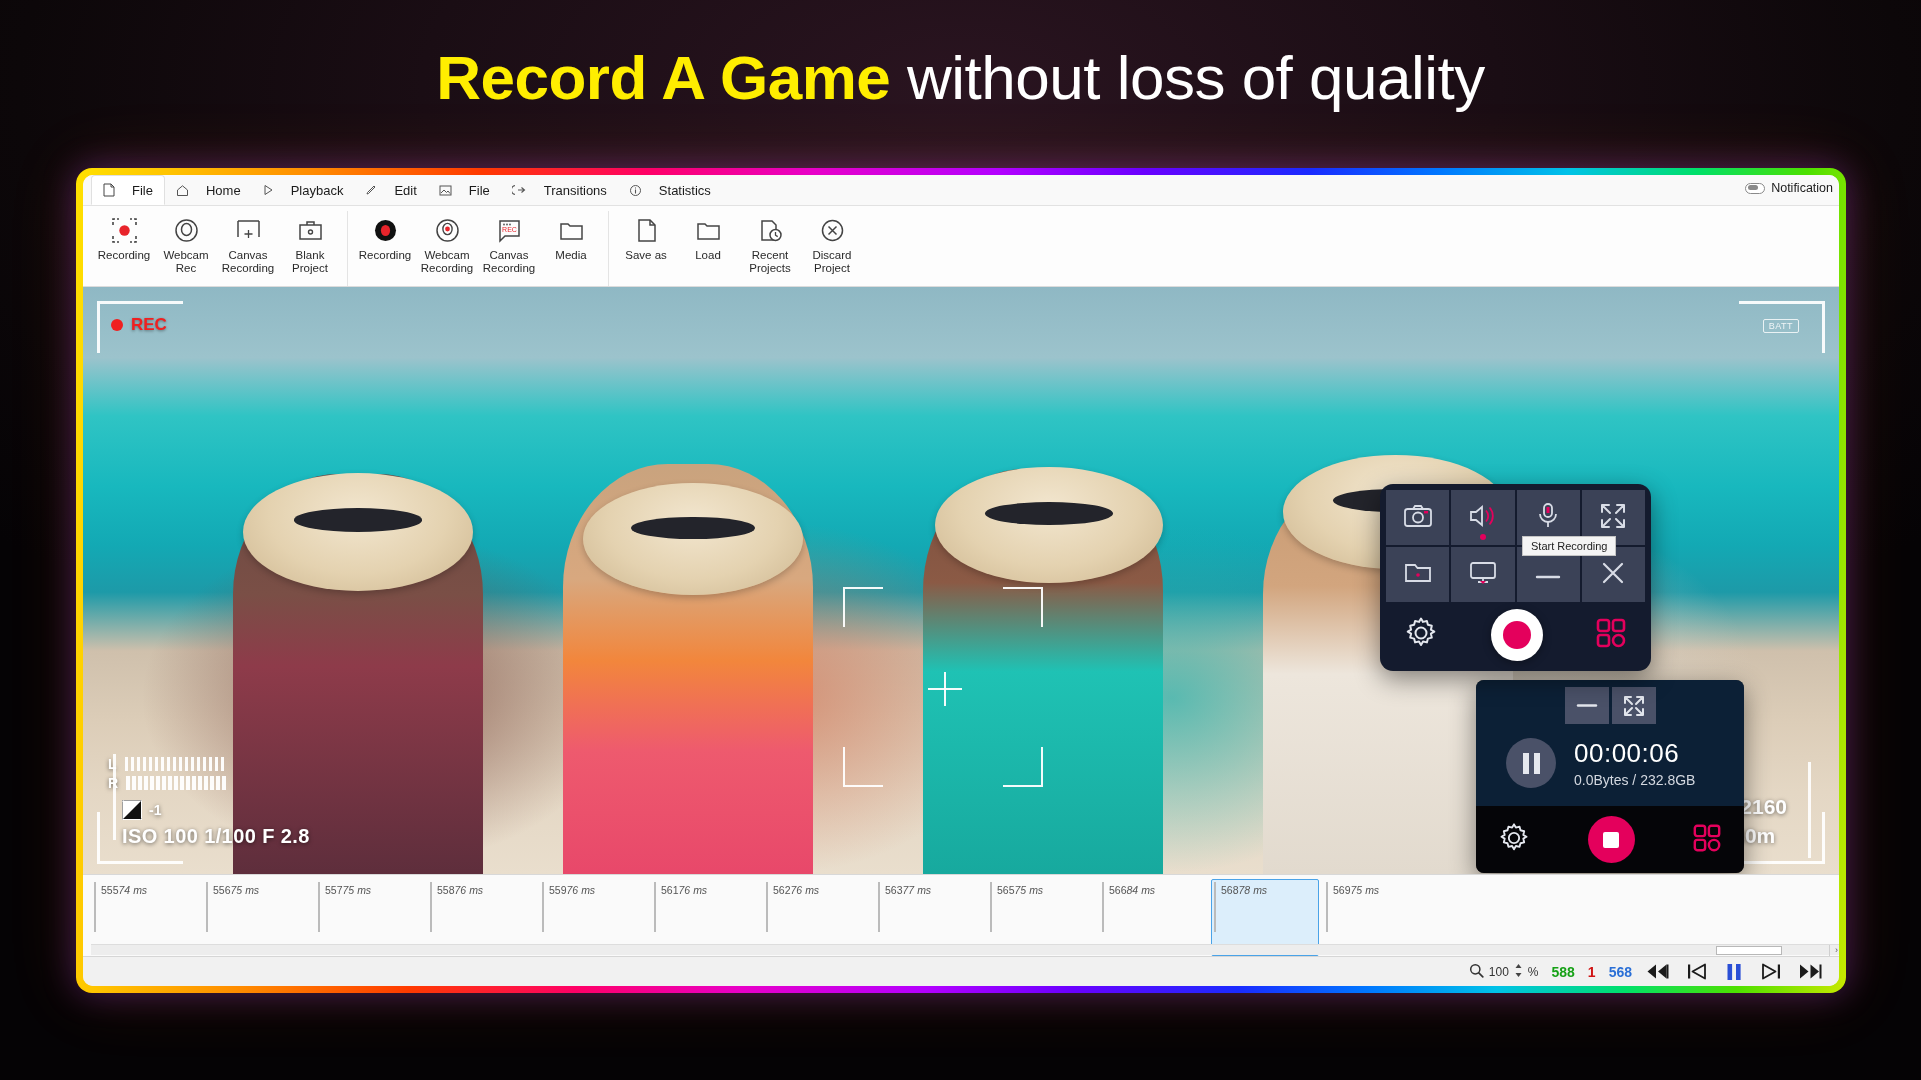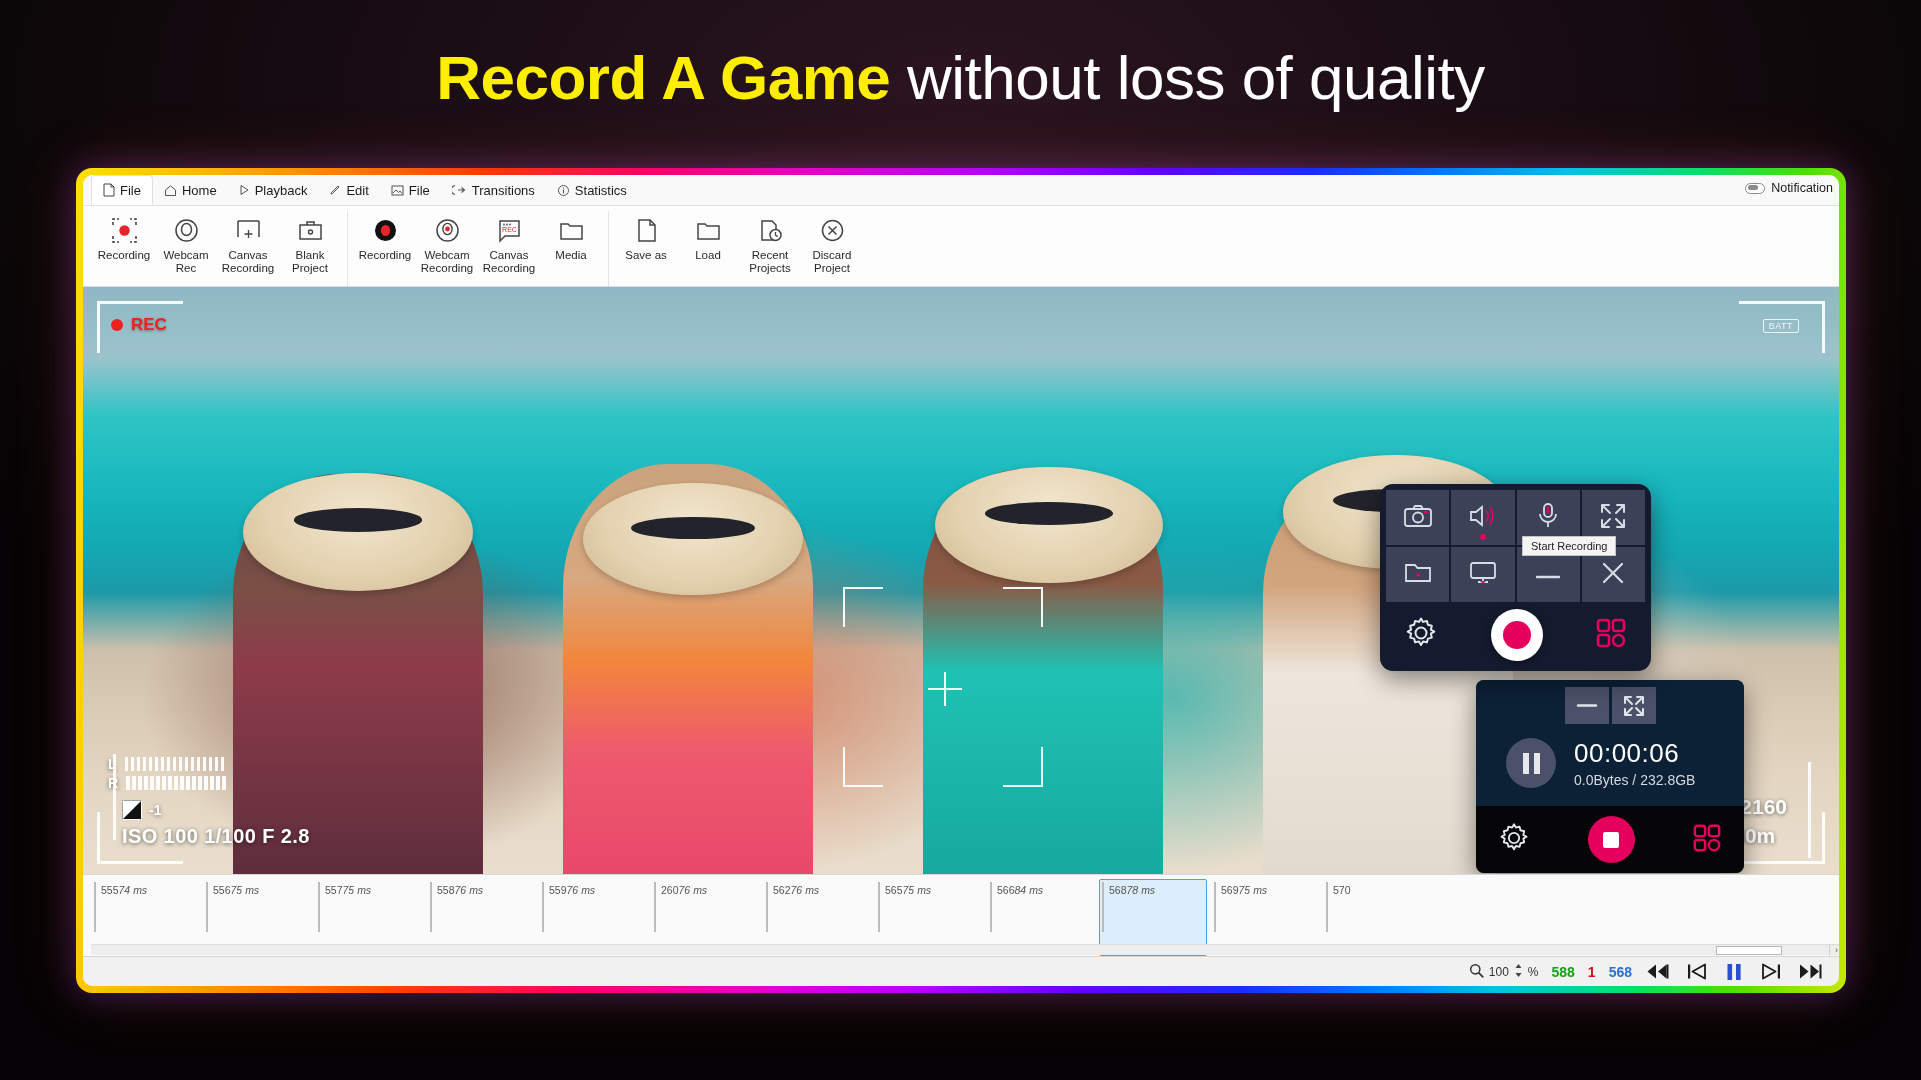--- a/index.html
+++ b/index.html
@@ -56,21 +56,21 @@
     height: 31px;
     background: #F9F9F9;
     border-bottom: 1px solid #E2E2E2;
     display: flex;
     align-items: stretch;
     padding-left: 8px;
     position: relative;
     flex: none;
   }
   .menu-tab {
-    display: flex; align-items: center; gap: 5px;
+    display: flex; align-items: center; gap: 17px;
     padding: 0 11px;
     font-size: 13px; color: #1b1b1b;
     cursor: default; white-space: nowrap;
   }
   .menu-tab.active {
     background: #FFFFFF;
     border: 1px solid #E0E0E0;
     border-bottom-color: #FFFFFF;
     border-radius: 4px 4px 0 0;
   }
@@ -939,21 +939,21 @@
             <span class="ft-person" style="left: 4%; width: 21%; height: 56%; background: linear-gradient(rgb(107, 74, 67) 0%, rgb(142, 59, 74) 100%);"></span>
             <span class="ft-hat" style="left: 5%; top: 34%; width: 19%; height: 16%;"></span>
             <span class="ft-person" style="left: 29%; width: 21%; height: 56%; background: linear-gradient(rgb(216, 168, 127) 0%, rgb(238, 90, 110) 100%);"></span>
             <span class="ft-hat" style="left: 30%; top: 34%; width: 19%; height: 16%;"></span>
             <span class="ft-person" style="left: 54%; width: 21%; height: 56%; background: linear-gradient(rgb(139, 90, 69) 0%, rgb(31, 194, 180) 100%);"></span>
             <span class="ft-hat" style="left: 55%; top: 34%; width: 19%; height: 16%;"></span>
             <span class="ft-person" style="left: 79%; width: 21%; height: 56%; background: linear-gradient(rgb(210, 165, 126) 0%, rgb(229, 220, 208) 100%);"></span>
             <span class="ft-hat" style="left: 80%; top: 34%; width: 19%; height: 16%;"></span>
           </div>
           <div class="frame-meta">
-            <span class="num">260</span>
+            <span class="num">561</span>
             <span>76 ms</span>
           </div>
         </div>
         <div class="frame">
           <div class="frame-thumb">
             <span class="ft-person" style="left: 4%; width: 21%; height: 56%; background: linear-gradient(rgb(107, 74, 67) 0%, rgb(142, 59, 74) 100%);"></span>
             <span class="ft-hat" style="left: 5%; top: 34%; width: 19%; height: 16%;"></span>
             <span class="ft-person" style="left: 29%; width: 21%; height: 56%; background: linear-gradient(rgb(216, 168, 127) 0%, rgb(238, 90, 110) 100%);"></span>
             <span class="ft-hat" style="left: 30%; top: 34%; width: 19%; height: 16%;"></span>
             <span class="ft-person" style="left: 54%; width: 21%; height: 56%; background: linear-gradient(rgb(139, 90, 69) 0%, rgb(31, 194, 180) 100%);"></span>
@@ -971,36 +971,52 @@
             <span class="ft-person" style="left: 4%; width: 21%; height: 56%; background: linear-gradient(rgb(107, 74, 67) 0%, rgb(142, 59, 74) 100%);"></span>
             <span class="ft-hat" style="left: 5%; top: 34%; width: 19%; height: 16%;"></span>
             <span class="ft-person" style="left: 29%; width: 21%; height: 56%; background: linear-gradient(rgb(216, 168, 127) 0%, rgb(238, 90, 110) 100%);"></span>
             <span class="ft-hat" style="left: 30%; top: 34%; width: 19%; height: 16%;"></span>
             <span class="ft-person" style="left: 54%; width: 21%; height: 56%; background: linear-gradient(rgb(139, 90, 69) 0%, rgb(31, 194, 180) 100%);"></span>
             <span class="ft-hat" style="left: 55%; top: 34%; width: 19%; height: 16%;"></span>
             <span class="ft-person" style="left: 79%; width: 21%; height: 56%; background: linear-gradient(rgb(210, 165, 126) 0%, rgb(229, 220, 208) 100%);"></span>
             <span class="ft-hat" style="left: 80%; top: 34%; width: 19%; height: 16%;"></span>
           </div>
           <div class="frame-meta">
-            <span class="num">565</span>
-            <span>75 ms</span>
+            <span class="num">563</span>
+            <span>77 ms</span>
           </div>
         </div>
         <div class="frame">
           <div class="frame-thumb">
             <span class="ft-person" style="left: 4%; width: 21%; height: 56%; background: linear-gradient(rgb(107, 74, 67) 0%, rgb(142, 59, 74) 100%);"></span>
             <span class="ft-hat" style="left: 5%; top: 34%; width: 19%; height: 16%;"></span>
             <span class="ft-person" style="left: 29%; width: 21%; height: 56%; background: linear-gradient(rgb(216, 168, 127) 0%, rgb(238, 90, 110) 100%);"></span>
             <span class="ft-hat" style="left: 30%; top: 34%; width: 19%; height: 16%;"></span>
             <span class="ft-person" style="left: 54%; width: 21%; height: 56%; background: linear-gradient(rgb(139, 90, 69) 0%, rgb(31, 194, 180) 100%);"></span>
             <span class="ft-hat" style="left: 55%; top: 34%; width: 19%; height: 16%;"></span>
             <span class="ft-person" style="left: 79%; width: 21%; height: 56%; background: linear-gradient(rgb(210, 165, 126) 0%, rgb(229, 220, 208) 100%);"></span>
             <span class="ft-hat" style="left: 80%; top: 34%; width: 19%; height: 16%;"></span>
           </div>
           <div class="frame-meta">
+            <span class="num">565</span>
+            <span>75 ms</span>
+          </div>
+        </div>
+        <div class="frame">
+          <div class="frame-thumb">
+            <span class="ft-person" style="left: 4%; width: 21%; height: 56%; background: linear-gradient(rgb(107, 74, 67) 0%, rgb(142, 59, 74) 100%);"></span>
+            <span class="ft-hat" style="left: 5%; top: 34%; width: 19%; height: 16%;"></span>
+            <span class="ft-person" style="left: 29%; width: 21%; height: 56%; background: linear-gradient(rgb(216, 168, 127) 0%, rgb(238, 90, 110) 100%);"></span>
+            <span class="ft-hat" style="left: 30%; top: 34%; width: 19%; height: 16%;"></span>
+            <span class="ft-person" style="left: 54%; width: 21%; height: 56%; background: linear-gradient(rgb(139, 90, 69) 0%, rgb(31, 194, 180) 100%);"></span>
+            <span class="ft-hat" style="left: 55%; top: 34%; width: 19%; height: 16%;"></span>
+            <span class="ft-person" style="left: 79%; width: 21%; height: 56%; background: linear-gradient(rgb(210, 165, 126) 0%, rgb(229, 220, 208) 100%);"></span>
+            <span class="ft-hat" style="left: 80%; top: 34%; width: 19%; height: 16%;"></span>
+          </div>
+          <div class="frame-meta">
             <span class="num">566</span>
             <span>84 ms</span>
           </div>
         </div>
         <div class="frame selected">
           <div class="frame-thumb">
             <span class="ft-person" style="left: 4%; width: 21%; height: 56%; background: linear-gradient(rgb(107, 74, 67) 0%, rgb(142, 59, 74) 100%);"></span>
             <span class="ft-hat" style="left: 5%; top: 34%; width: 19%; height: 16%;"></span>
             <span class="ft-person" style="left: 29%; width: 21%; height: 56%; background: linear-gradient(rgb(216, 168, 127) 0%, rgb(238, 90, 110) 100%);"></span>
             <span class="ft-hat" style="left: 30%; top: 34%; width: 19%; height: 16%;"></span>
@@ -1023,33 +1039,20 @@
             <span class="ft-person" style="left: 54%; width: 21%; height: 56%; background: linear-gradient(rgb(139, 90, 69) 0%, rgb(31, 194, 180) 100%);"></span>
             <span class="ft-hat" style="left: 55%; top: 34%; width: 19%; height: 16%;"></span>
             <span class="ft-person" style="left: 79%; width: 21%; height: 56%; background: linear-gradient(rgb(210, 165, 126) 0%, rgb(229, 220, 208) 100%);"></span>
             <span class="ft-hat" style="left: 80%; top: 34%; width: 19%; height: 16%;"></span>
           </div>
           <div class="frame-meta">
             <span class="num">569</span>
             <span>75 ms</span>
           </div>
         </div>
-        <div class="frame">
-          <div class="frame-thumb">
-            <span class="ft-person" style="left: 4%; width: 21%; height: 56%; background: linear-gradient(rgb(107, 74, 67) 0%, rgb(142, 59, 74) 100%);"></span>
-            <span class="ft-hat" style="left: 5%; top: 34%; width: 19%; height: 16%;"></span>
-            <span class="ft-person" style="left: 29%; width: 21%; height: 56%; background: linear-gradient(rgb(216, 168, 127) 0%, rgb(238, 90, 110) 100%);"></span>
-            <span class="ft-hat" style="left: 30%; top: 34%; width: 19%; height: 16%;"></span>
-            <span class="ft-person" style="left: 54%; width: 21%; height: 56%; background: linear-gradient(rgb(139, 90, 69) 0%, rgb(31, 194, 180) 100%);"></span>
-            <span class="ft-hat" style="left: 55%; top: 34%; width: 19%; height: 16%;"></span>
-          </div>
-          <div class="frame-meta">
-            <span class="num">570</span>
-          </div>
-        </div>
       </div>
 
   <div class="hscroll">
     <div class="hscroll-thumb"></div>
     <div class="hscroll-arrow">›</div>
   </div>
 
   <div class="statusbar">
     <div class="zoom-wrap">
       <span>

